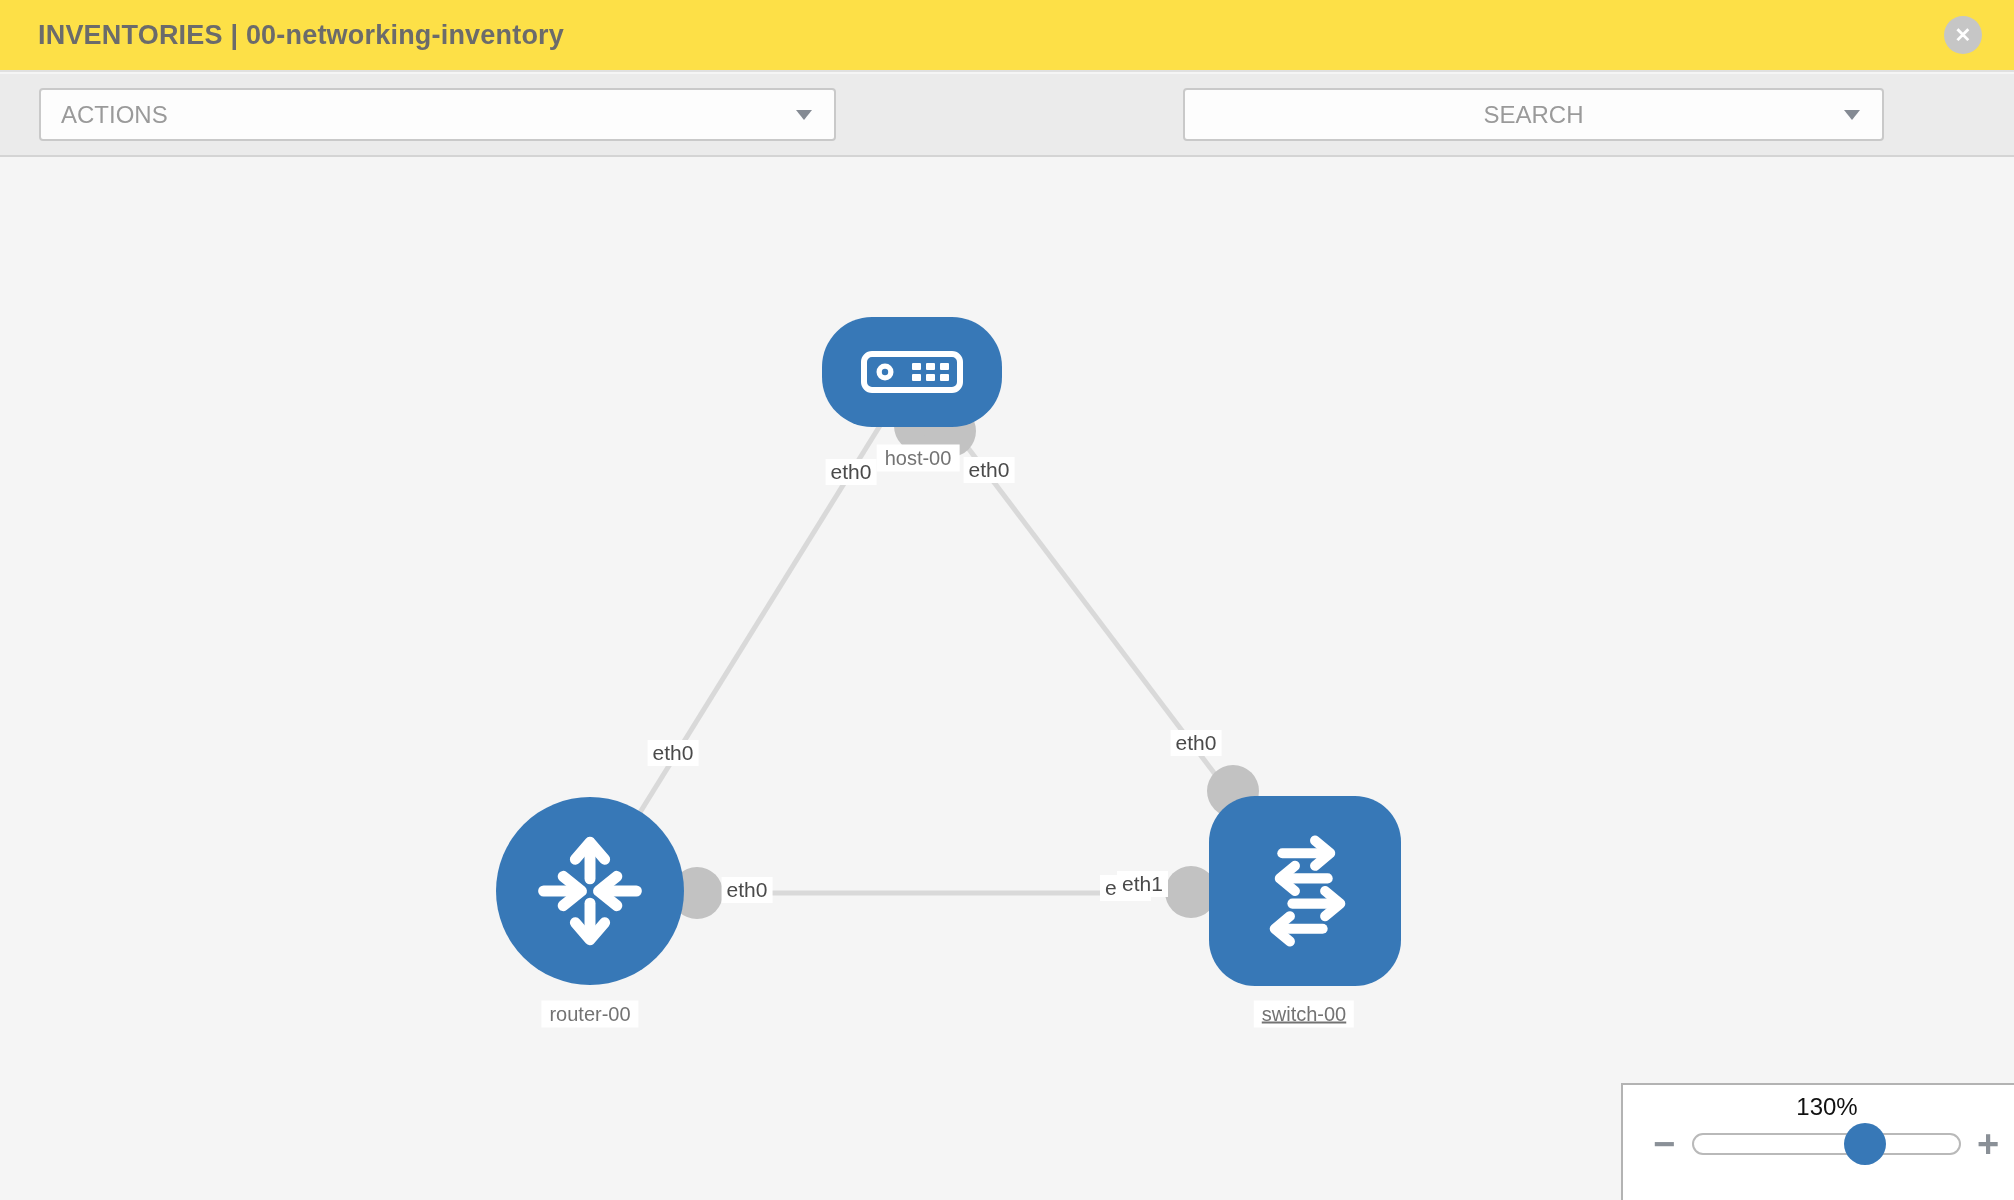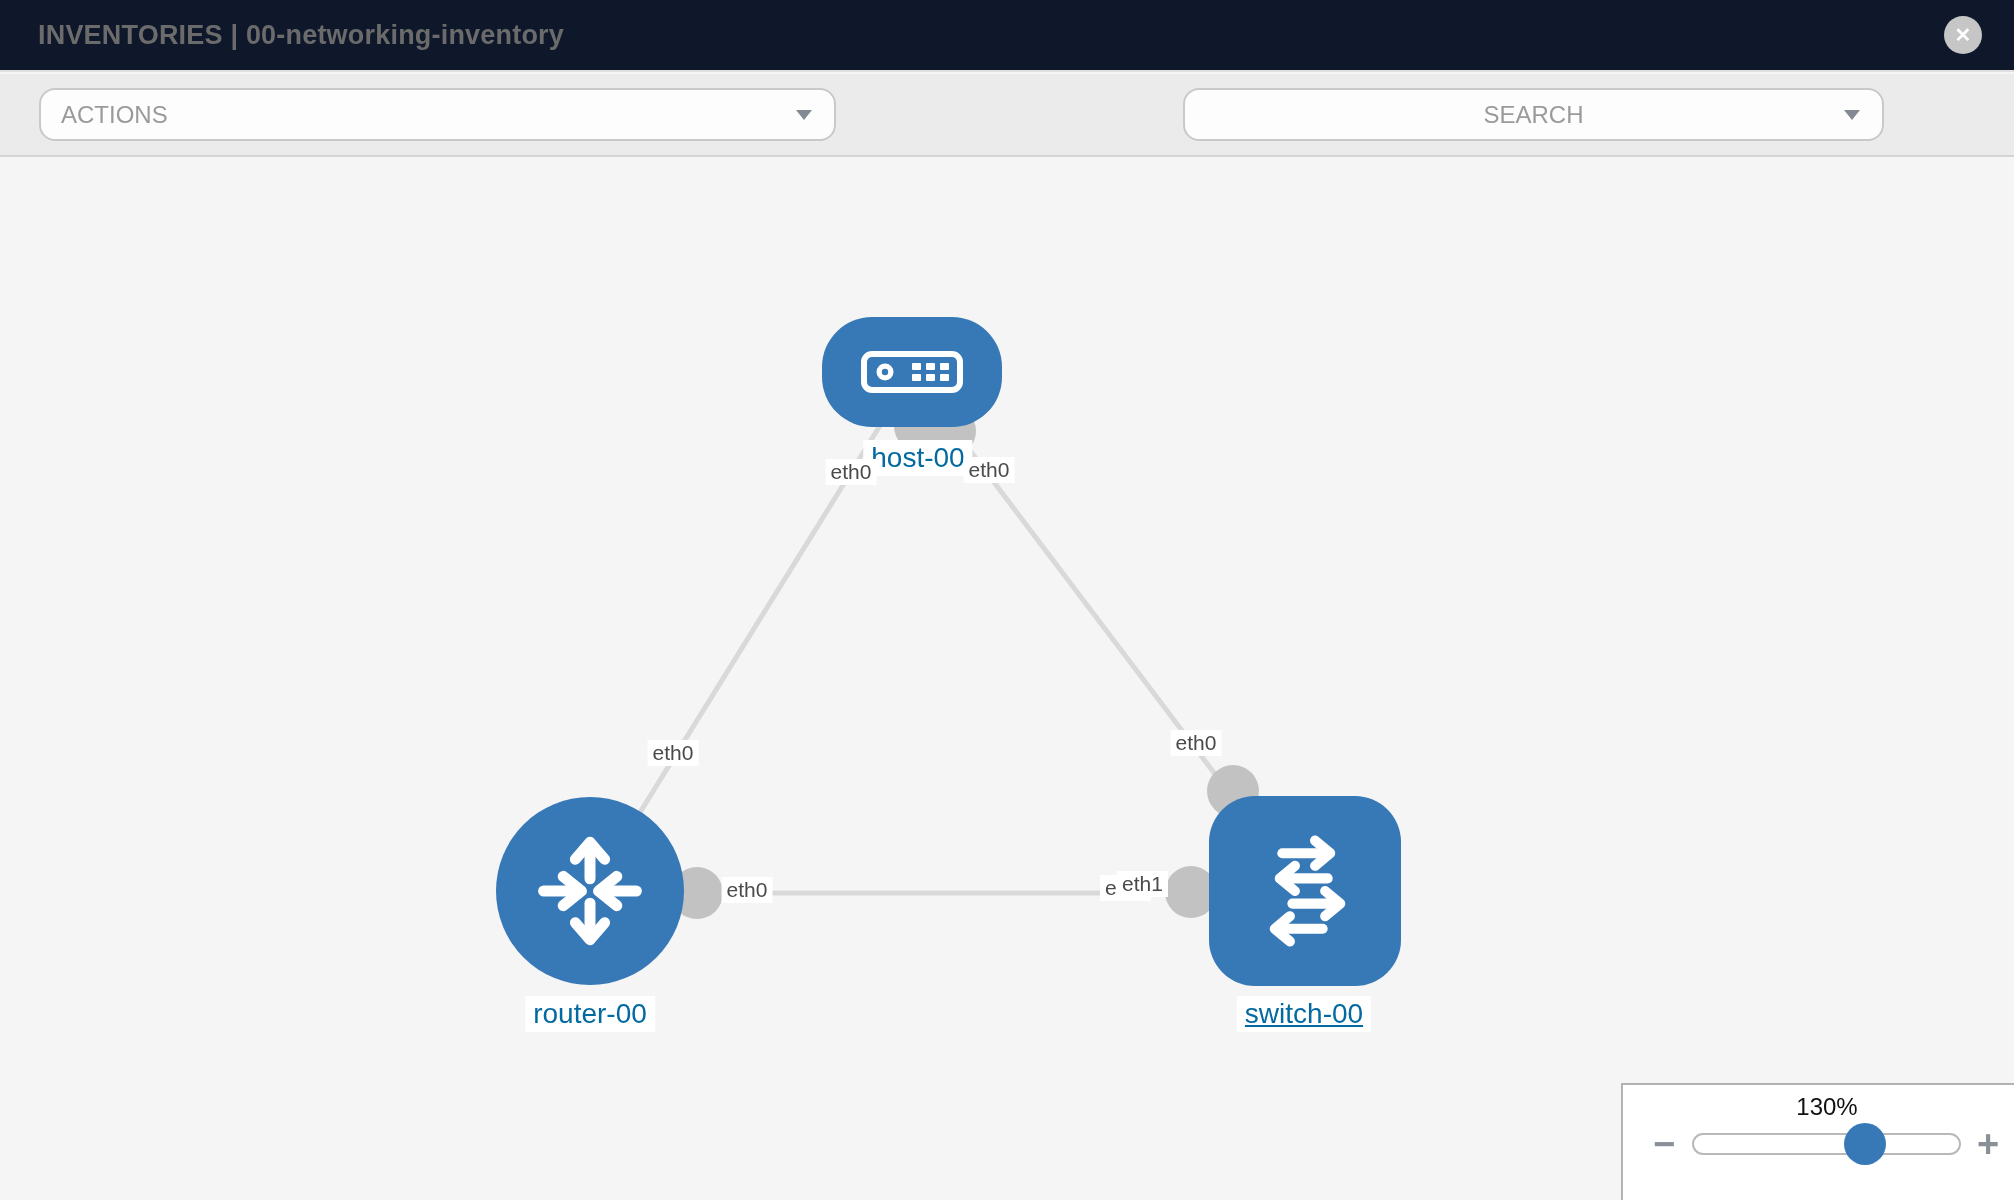--- a/index.html
+++ b/index.html
@@ -1,33 +1,33 @@
 <!DOCTYPE html>
 <html><head>
 <meta charset="utf-8">
 <style>
   * { margin:0; padding:0; box-sizing:border-box; }
   html,body { width:2014px; height:1200px; overflow:hidden;
     font-family:"Liberation Sans","DejaVu Sans",sans-serif; background:#f5f5f5; }
 
   
   .header { position:absolute; left:0; top:0; width:2014px; height:72px;
-    background:#0f172a; border-bottom:2px solid #e0e0e0; }
+    background:#fde047; border-bottom:2px solid #e0e0e0; }
   .header-title { position:absolute; left:38px; top:50%; transform:translateY(-50%);
     font-size:27px; font-weight:bold; color:#6b6b6b; letter-spacing:.2px; }
   .close-btn { position:absolute; right:32px; top:16px; width:38px; height:38px;
     border-radius:50%; background:#c6c6c6; border:none; cursor:pointer;
     display:flex; align-items:center; justify-content:center; }
   .close-btn span { color:#ffffff; font-size:20px; font-weight:900; line-height:1; }
 
   
   .toolbar { position:absolute; left:0; top:74px; width:2014px; height:83px;
     background:#ebebeb; border-bottom:2px solid #d4d4d4; }
   .select-box { position:absolute; top:14px; height:53px; background:#fdfdfd;
-    border:2px solid #c9c9c9; border-radius:16px; display:flex; align-items:center;
+    border:2px solid #c9c9c9; border-radius:4px; display:flex; align-items:center;
     padding:4px 20px; font-size:24px; color:#9a9a9a; cursor:pointer; }
   .actions-box { left:39px; width:797px; }
   .search-box { left:1183px; width:701px;justify-content:center; }
   .caret { position:absolute; right:22px; top:50%; transform:translateY(-50%);
     width:0; height:0; border-left:8px solid transparent;
     border-right:8px solid transparent; border-top:10px solid #848a93; }
   .tool-icon-btn { position:absolute; top:94px; width:42px; height:42px;
     background:transparent; border:none; cursor:pointer; }
   .wrench-btn { left:1044px; }
   .key-btn { left:1114px; }
@@ -37,22 +37,22 @@
     background:#f5f5f5; }
   .links-svg { position:absolute; left:0; top:0; z-index:1; }
   .links-svg line { stroke:#d9d9d9; stroke-width:5; }
   .connector { position:absolute; width:52px; height:52px; border-radius:50%;
     background:#c2c2c2; z-index:2; }
   .node { position:absolute; background:#3778b7; z-index:3; cursor:pointer;
     display:flex; align-items:center; justify-content:center; }
   .node-host { left:822px; top:158px; width:180px; height:110px; border-radius:50px; }
   .node-router { left:496px; top:638px; width:188px; height:188px; border-radius:50%; }
   .node-switch { left:1209px; top:637px; width:192px; height:190px; border-radius:46px; }
-  .node-label { position:absolute; z-index:4; background:#ffffff; color:#0369a1;
-    font-size:28px; padding:2px 8px; white-space:nowrap;
+  .node-label { position:absolute; z-index:4; background:#ffffff; color:#737373;
+    font-size:20px; padding:2px 8px; white-space:nowrap;
     transform:translate(-50%,-50%); }
   .eth-label { position:absolute; z-index:4; background:#ffffff; color:#4a4a4a;
     font-size:21px; padding:1px 5px; white-space:nowrap; }
   .eth-centered { transform:translate(-50%,-50%); }
 
   
   .zoom-panel { position:absolute; left:1621px; top:1083px; width:396px; height:120px;
     background:#ffffff; border:2px solid #b3b3b3; z-index:5; }
   .zoom-level { position:absolute; left:204px; top:8px; transform:translateX(-50%);
     font-size:24px; color:#111111; }

